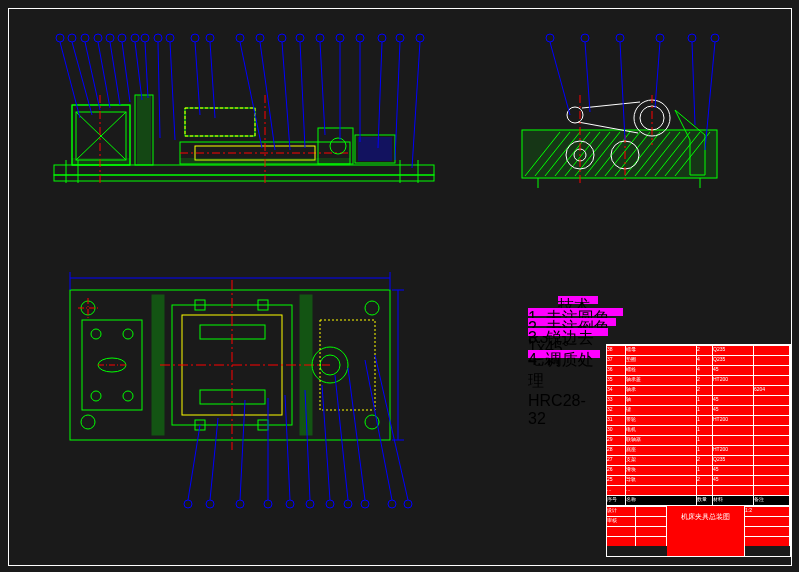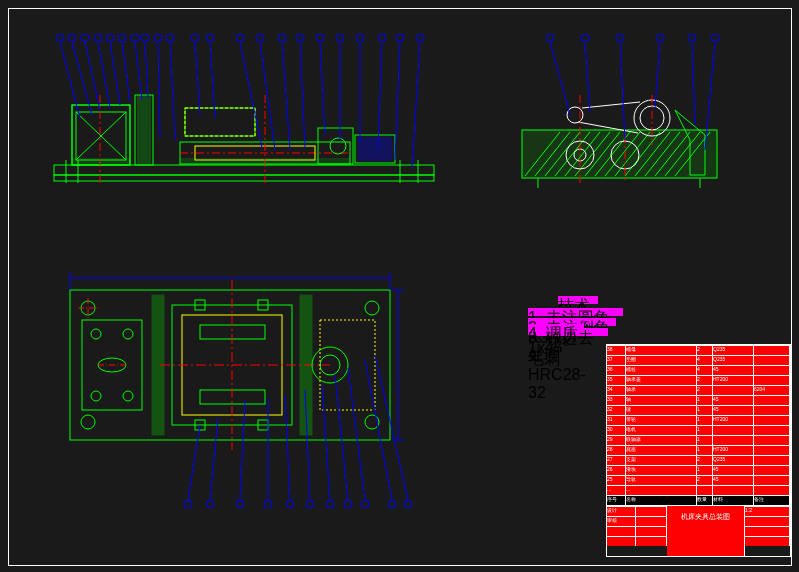--- a/index.html
+++ b/index.html
@@ -283,21 +283,21 @@
       <circle cx="392" cy="504" r="4"></circle>
         <circle cx="408" cy="504" r="4"></circle>
     </g>
   </svg>
 
   <div style="position:absolute; left:528px; top:296px;">
     <div class="tech-text" style="width:40px; left:30px; top:0; position:absolute;">技术要求</div>
     <div class="tech-text" style="width:95px; top:12px; position:absolute;">1. 未注圆角R3</div>
     <div class="tech-text" style="width:88px; top:22px; position:absolute;">2. 未注倒角1x45°</div>
     <div class="tech-text" style="width:80px; top:32px; position:absolute;">3. 锐边去毛刺</div>
-    <div class="tech-text" style="width:56px; top:28px; position:absolute;">4. 调质处理HRC28-32</div>
+    <div class="tech-text" style="width:72px; top:54px; position:absolute;">4. 调质处理HRC28-32</div>
   </div>
 
   <div class="title-block">
     <div style="border:1px solid #fff;">
       <div class="tb-row">
           <div class="tb-cell red" style="width:18px">38</div>
           <div class="tb-cell red" style="width:70px">螺母</div>
           <div class="tb-cell red" style="width:15px">2</div>
           <div class="tb-cell red" style="width:40px">Q235</div>
           <div class="tb-cell red" style="flex:1"></div>

